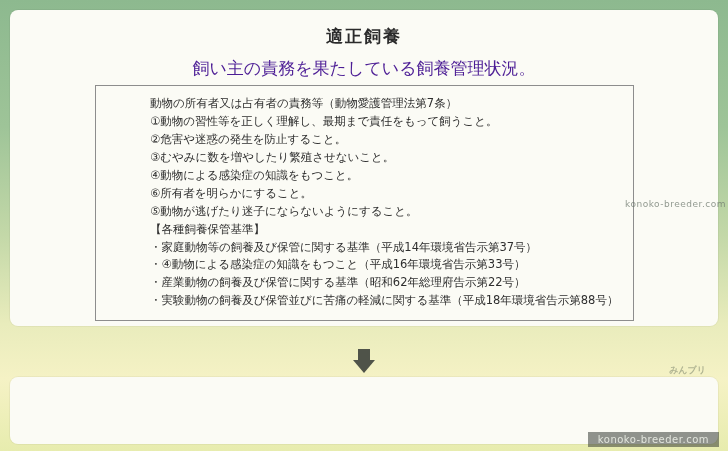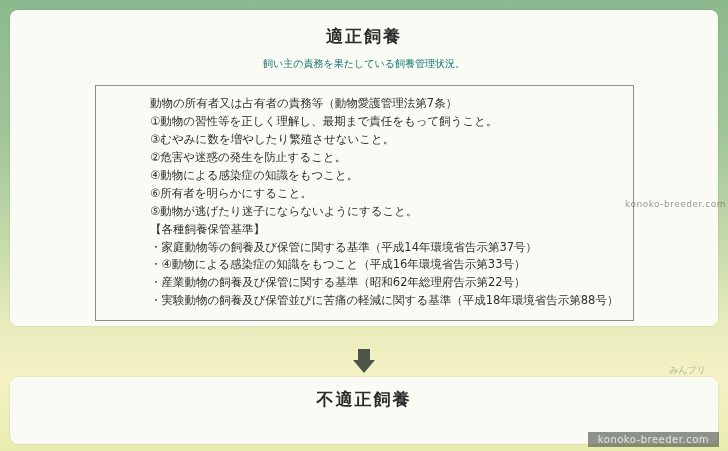--- a/index.html
+++ b/index.html
@@ -42,22 +42,22 @@
     margin: 0;
     text-align: center;
     font-size: 17px;
     font-weight: bold;
     letter-spacing: 2px;
     color: #2b2b2b;
   }
   .panel-subtitle {
     margin: 9px 0 0;
     text-align: center;
-    font-size: 10px;
-    color: #0f766e;
+    font-size: 17px;
+    color: #4c1d95;
   }
 
   .duties-box {
     position: absolute;
     left: 85px;
     top: 75px;
     width: 539px;
     border: 1px solid #8d8d8d;
     box-sizing: border-box;
     padding: 9px 14px 10px;
@@ -102,20 +102,21 @@
     font-size: 9px;
     color: rgba(110, 120, 110, 0.75);
     letter-spacing: 0.5px;
   }
   .watermark-faint {
     position: absolute;
     right: 22px;
     top: 364px;
     font-size: 9px;
     color: rgba(120, 130, 105, 0.55);
+    font-weight: bold;
   }
   .watermark-corner {
     position: absolute;
     right: 9px;
     bottom: 4px;
     background: rgba(55, 60, 52, 0.55);
     color: rgba(235, 238, 230, 0.9);
     font-size: 10px;
     padding: 2px 10px;
     letter-spacing: 0.5px;
@@ -124,37 +125,36 @@
 </head>
 <body>
 
 <section class="panel panel-top">
   <h1 class="panel-title">適正飼養</h1>
   <p class="panel-subtitle">飼い主の責務を果たしている飼養管理状況。</p>
 
   <div class="duties-box">
     <p>動物の所有者又は占有者の責務等（動物愛護管理法第7条）</p>
     <p>①動物の習性等を正しく理解し、最期まで責任をもって飼うこと。</p>
+    <p>②危害や迷惑の発生を防止すること。</p>
     <p>③むやみに数を増やしたり繁殖させないこと。</p>
-    <p>②危害や迷惑の発生を防止すること。</p>
     <p>④動物による感染症の知識をもつこと。</p>
     <p>⑥所有者を明らかにすること。</p>
     <p>⑤動物が逃げたり迷子にならないようにすること。</p>
     <p>【各種飼養保管基準】</p>
     <p>・家庭動物等の飼養及び保管に関する基準（平成14年環境省告示第37号）</p>
     <p>・④動物による感染症の知識をもつこと（平成16年環境省告示第33号）</p>
     <p>・産業動物の飼養及び保管に関する基準（昭和62年総理府告示第22号）</p>
     <p>・実験動物の飼養及び保管並びに苦痛の軽減に関する基準（平成18年環境省告示第88号）</p>
   </div>
 </section>
 
 <div class="down-arrow">
   <div class="stem"></div>
   <div class="head"></div>
 </div>
 
 <section class="panel panel-bottom">
-  <h2 class="panel-title">不適正飼養</h2>
 </section>
 
 <span class="watermark-side">konoko-breeder.com</span>
 <span class="watermark-faint">みんブリ</span>
 <span class="watermark-corner">konoko-breeder.com</span>
 
 </body></html>

